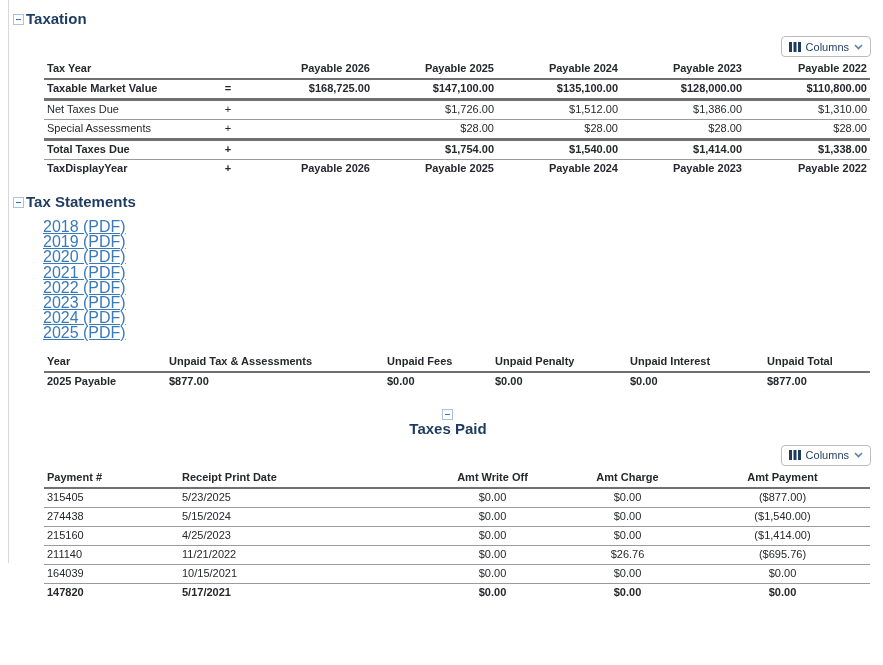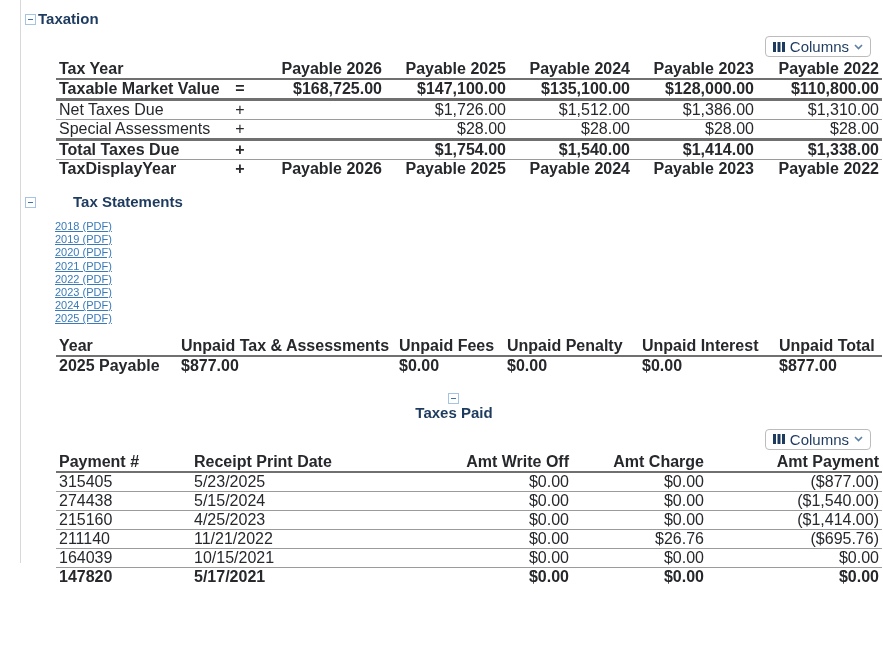--- a/index.html
+++ b/index.html
@@ -1,73 +1,73 @@
 <!DOCTYPE html>
 <html><head>
 <meta charset="utf-8">
 <style>
   * { box-sizing: border-box; }
   html, body { margin:0; padding:0; }
   body {
     width:883px; height:665px; overflow:hidden; background:#fff;
     font-family:"Liberation Sans", sans-serif; font-size:12px; color:#26282c;
   }
-  .page { position:relative; margin-left:20px; border-left:1px solid #d8d8d8; height:563px; }
+  .page { position:relative; margin-left:8px; border-left:1px solid #d8d8d8; height:563px; }
 
   
   .sec-h {
     display:flex; align-items:center; margin:0 0 0 4px;
     font-size:15px; font-weight:700; color:#1d3a5f; line-height:18px;
   }
   .collapse {
     width:11px; height:11px; border:1px solid #a6c4e2; background:#fff;
     display:inline-block; position:relative; margin-right:2px; flex:none; cursor:pointer;
   }
   .collapse::after {
     content:""; position:absolute; left:2px; right:2px; top:4px; height:1px; background:#3e6fae;
   }
   .sec-taxation .sec-h   { padding-top:10px; }
-  .sec-statements .sec-h { padding-top:15px;gap:35px; }
+  .sec-statements .sec-h { padding-top:15px; }
   .sec-unpaid .sec-h     { padding-top:28px; }
   .sec-paid .sec-h       { padding-top:18px;flex-direction:column; }
 
   
   .toolbar { display:flex; justify-content:flex-end; margin:8px 12px 3px 0; }
   .toolbar.second { margin-top:7px; }
   .colbtn {
     display:inline-flex; align-items:center; gap:5px; height:21px; padding:0 7px;
     border:1px solid #bcbcbc; border-radius:4px; background:#fff;
-    font-family:"Liberation Sans", sans-serif; font-size:15px; color:#1d3a5f; cursor:pointer;
+    font-family:"Liberation Sans", sans-serif; font-size:11px; color:#1d3a5f; cursor:pointer;
   }
   .colicon rect { fill:#1d3a5f; }
   .chev { stroke:#5b7fa5; fill:none; stroke-width:1.6; }
 
   
   table {
     border-collapse:collapse; table-layout:fixed; width:826px; margin-left:35px;
-    font-size:16px;
+    font-size:11px;
   }
   th, td {
     padding:2px 3px 3px 3px; line-height:13px; overflow:hidden; white-space:nowrap;
     font-weight:400; text-align:left;
   }
   thead th { border-bottom:2px solid #707070; font-weight:700; }
   tbody td { border-bottom:1px solid #9b9b9b; }
   tbody tr:last-child td { border-bottom:0;font-weight:bold; }
   tr.bold td { font-weight:700; }
   .tax-t tr.heavy td { border-bottom:3px solid #707070; }
   .tax-t th.num, .tax-t td.num { text-align:right; }
   .tax-t td.op { text-align:center; }
-  .paid-t th:nth-child(n+3), .paid-t td:nth-child(n+3) { text-align:right; }
+  .paid-t th:nth-child(n+3), .paid-t td:nth-child(n+3) { text-align:center; }
   .unpaid-t { margin-top:11px; }
 
   
   .links { list-style:none; margin:9px 0 0 34px; padding:0; }
   .links li { line-height:13.2px; }
-  .links a { color:#3a7ab8; font-size:11px; }
+  .links a { color:#3a7ab8; font-size:16px; }
 </style>
 </head>
 <body>
 
 <div class="page">
 
   <section class="sec-taxation">
     <h2 class="sec-h">
       <span class="collapse"></span>
       <span>Taxation</span>

